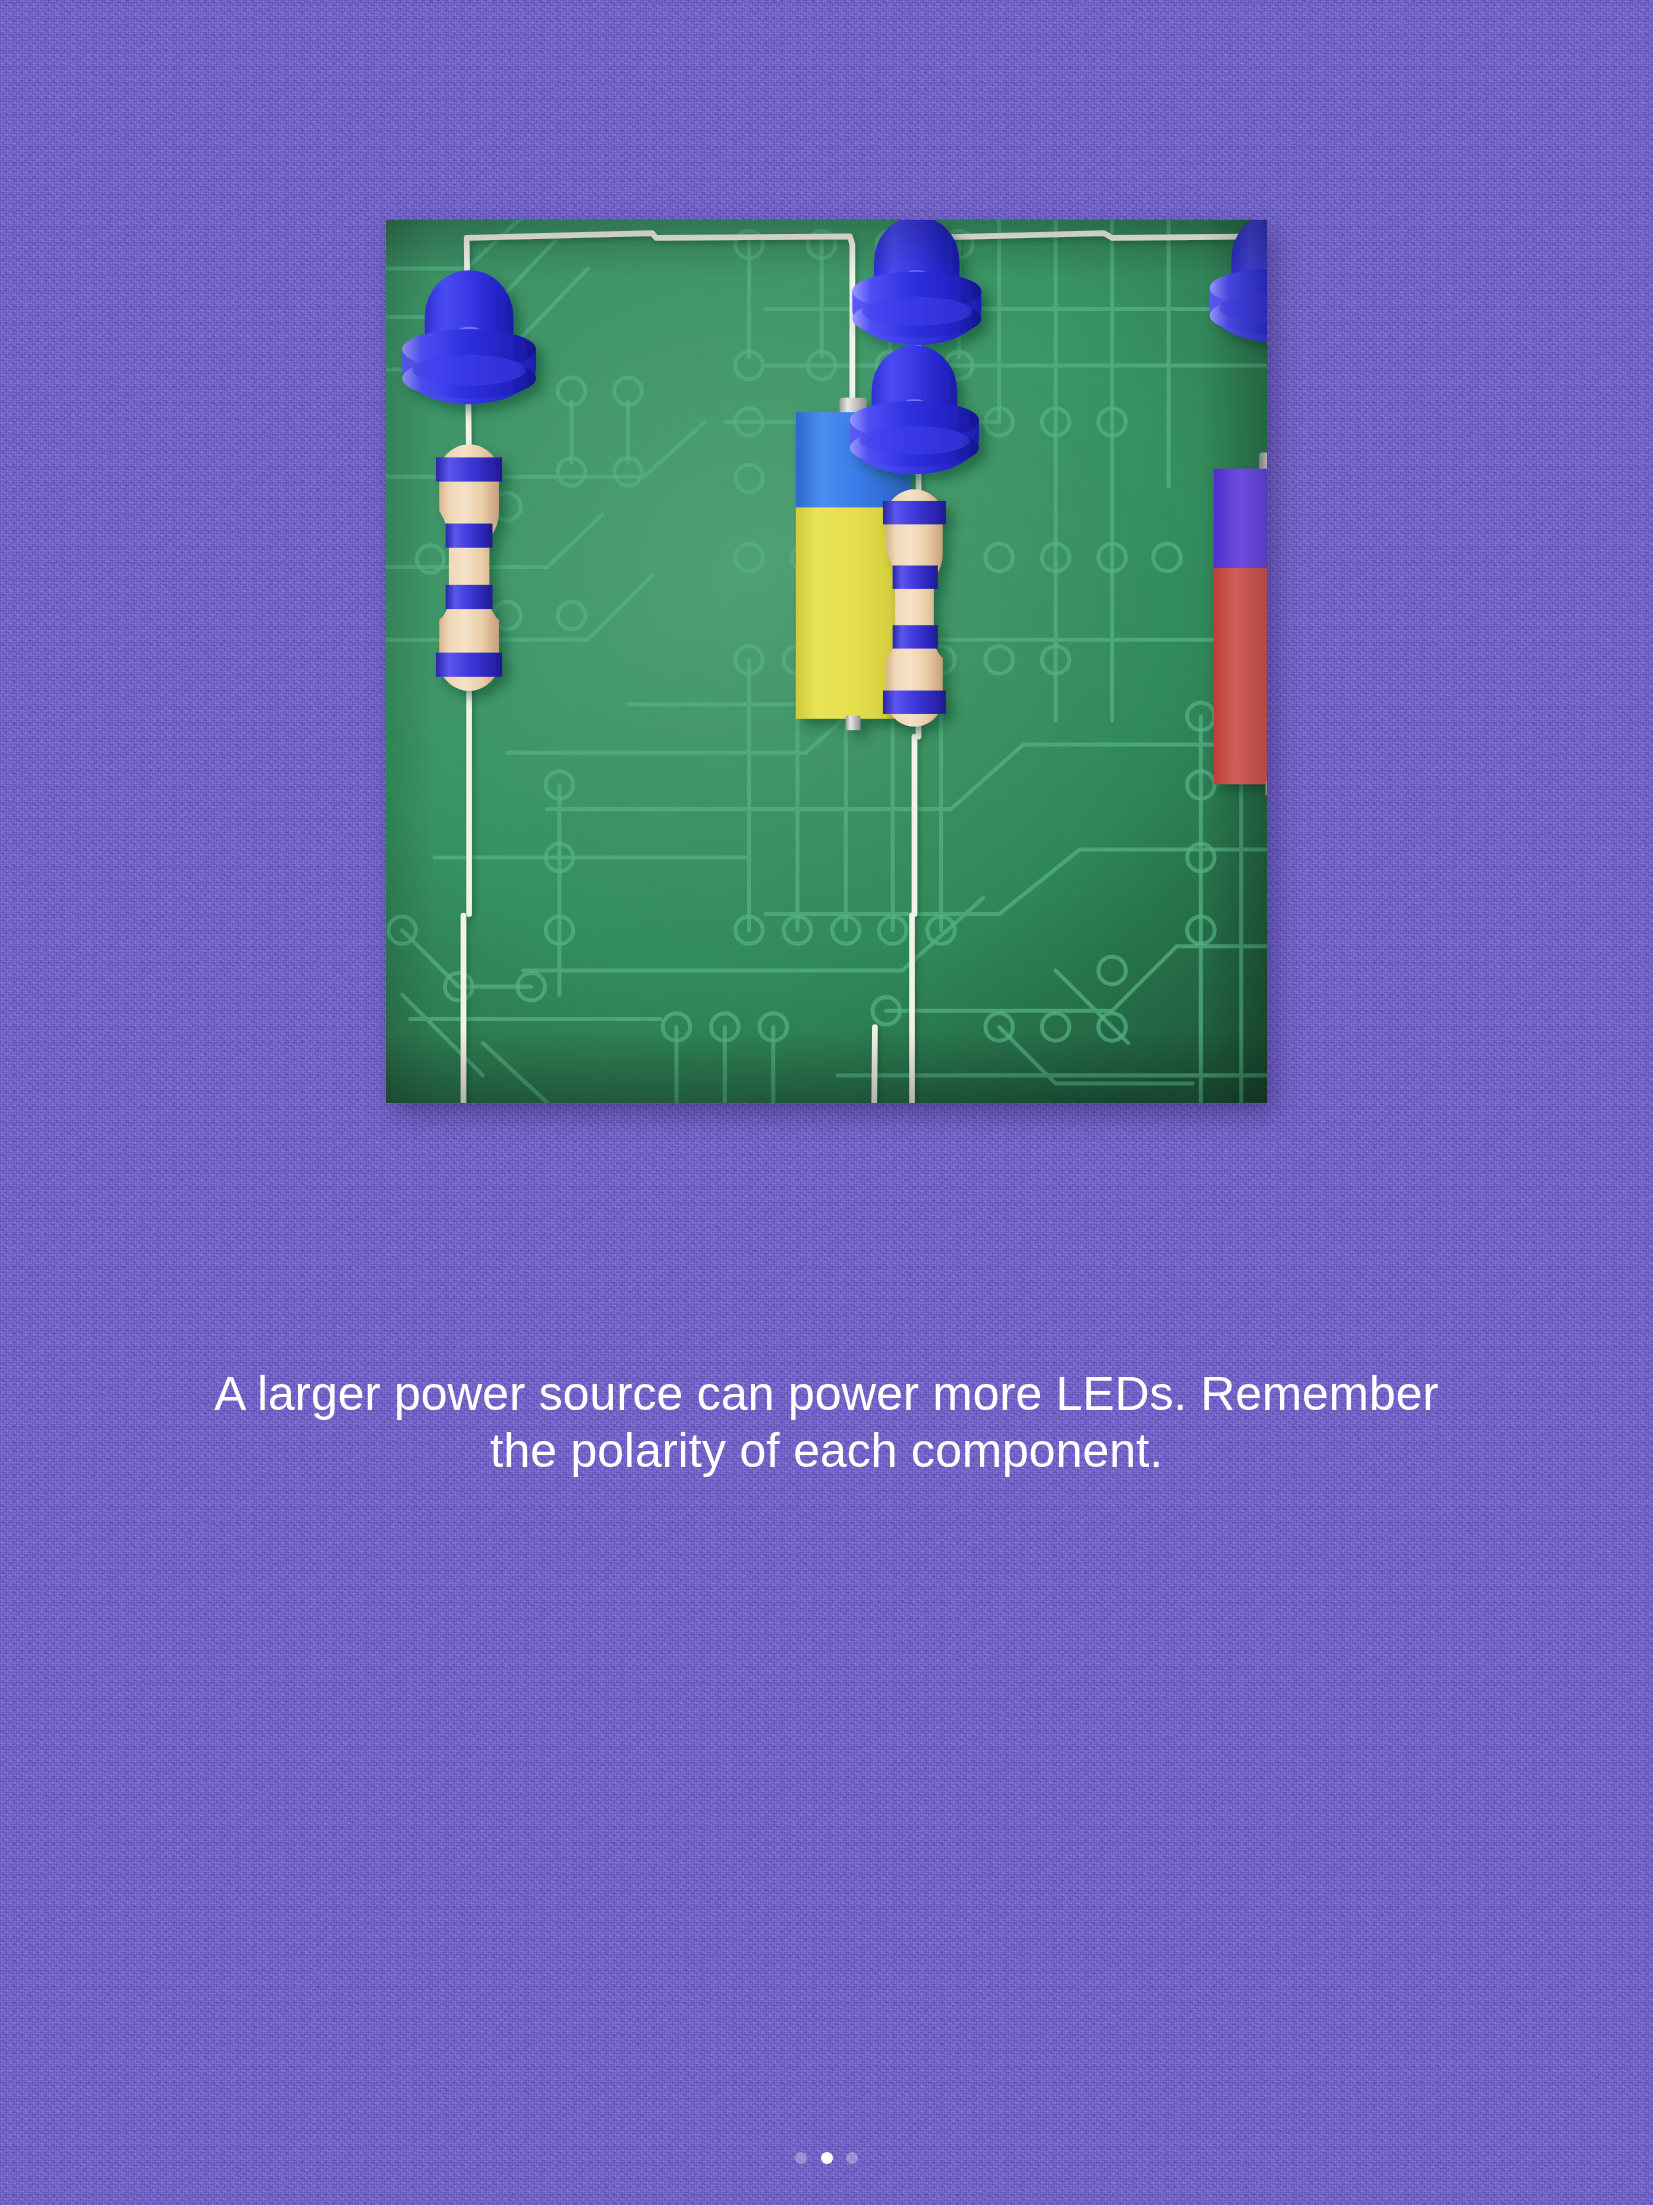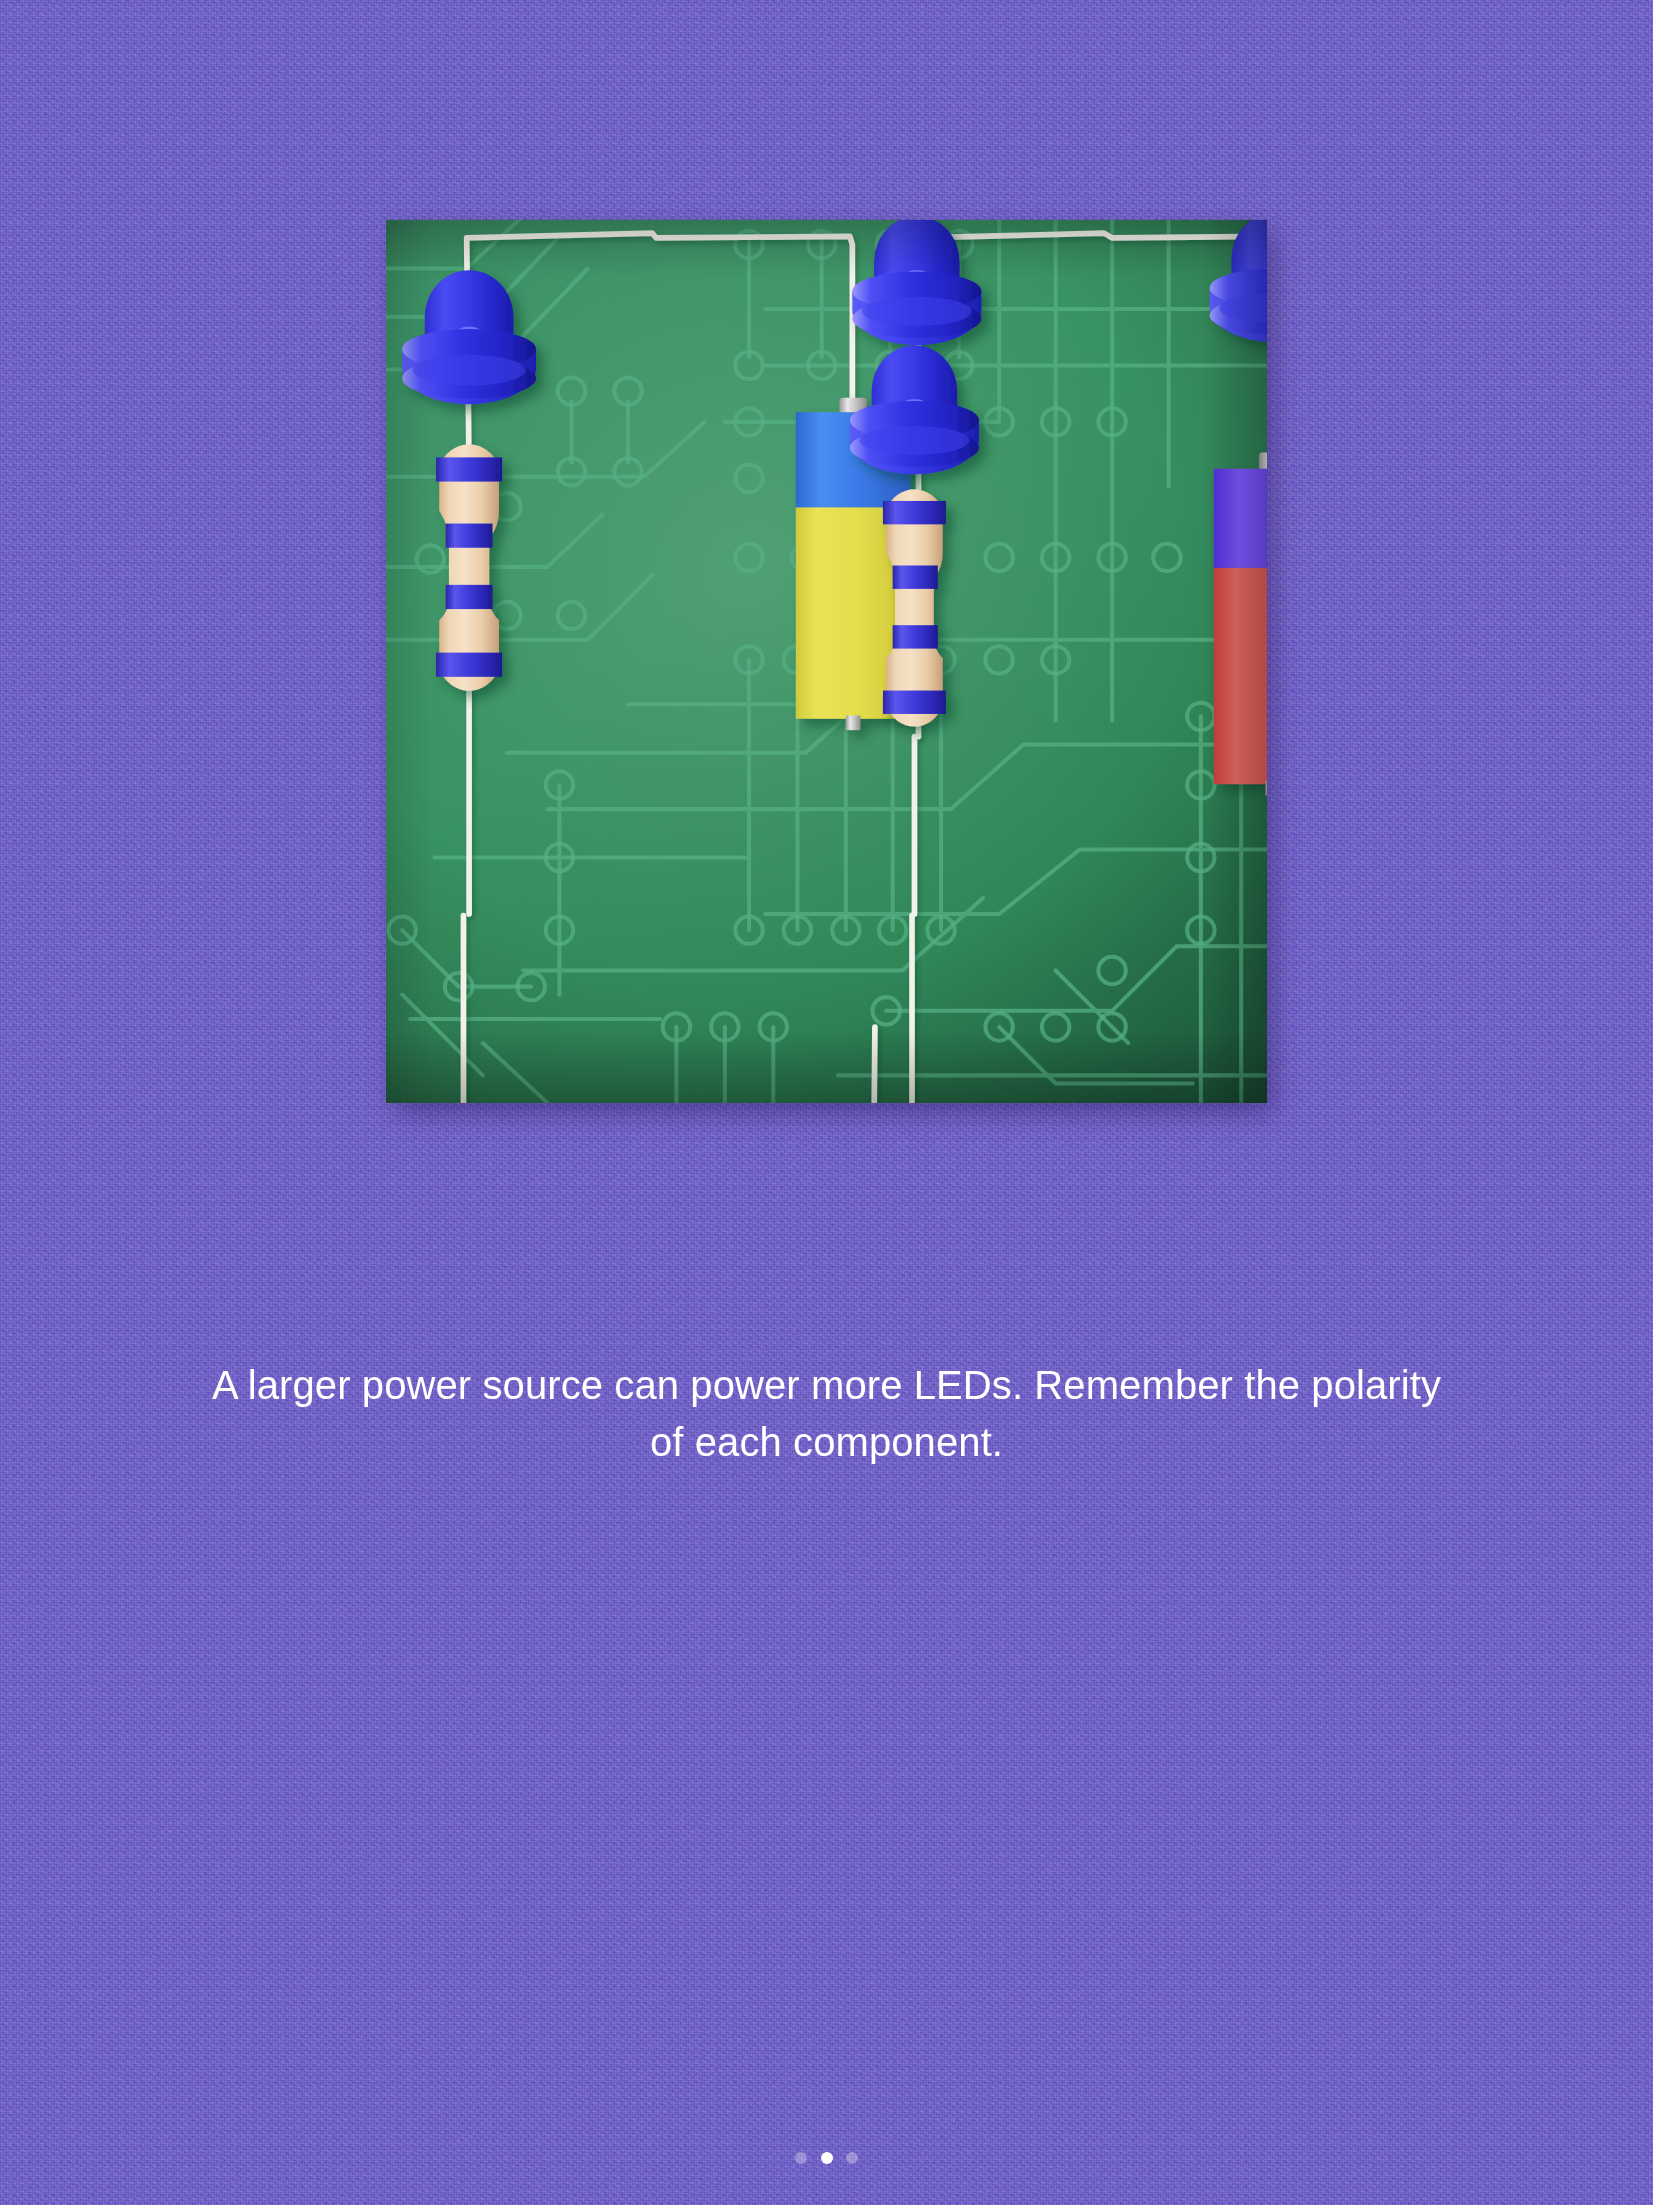--- a/index.html
+++ b/index.html
@@ -65,21 +65,21 @@
   
   #caption {
     position: absolute;
     left: 50%;
     transform: translateX(-50%);
     top: 1317px;
     width: 1259px;
     text-align: center;
     color: #ffffff;
     font-family: "Liberation Sans", sans-serif;
-    font-size: 40px;
+    font-size: 48px;
     line-height: 57px;
     font-weight: 400;
     letter-spacing: 0.1px;
     z-index: 3;
   }
 
   
   #page-dots {
     position: absolute;
     left: 0;

